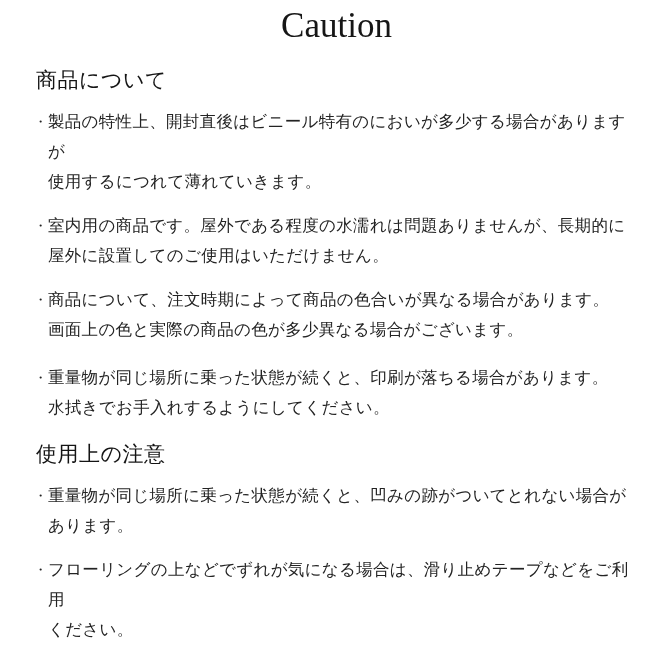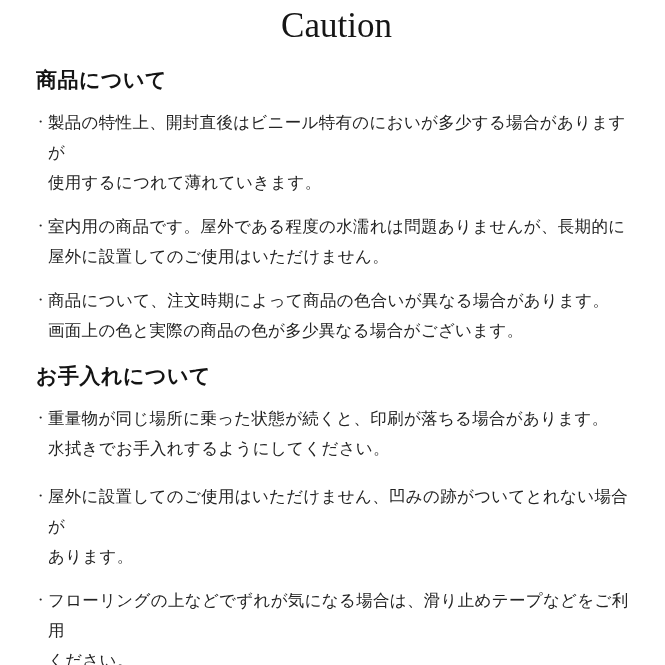--- a/index.html
+++ b/index.html
@@ -28,21 +28,21 @@
     text-align: center;
     color: #161616;
     margin: 0 0 20px 0;
   }
   .section {
     margin: 0 0 18px 0;
   }
   .section-heading {
     font-size: 21px;
     line-height: 26px;
-    font-weight: 700;
+    font-weight: 400;
     color: #141414;
     margin: 0 0 14px 2px;
     letter-spacing: 0.5px;
   }
   .bullet-item {
     display: flex;
     align-items: flex-start;
     margin: 0 0 14px 0;
     font-size: 16.5px;
     line-height: 30px;
@@ -52,20 +52,21 @@
     flex: 0 0 14px;
     width: 14px;
     font-size: 13px;
     line-height: 30px;
     color: #232323;
   }
   .bullet-text {
     flex: 1;
     white-space: pre-line;
     letter-spacing: 0.3px;
+    font-family: Liberation Serif, serif;
   }
 </style>
 </head>
 <body>
 
 <div class="doc">
   <h1 class="title">Caution</h1>
   <div id="sections">
   <section class="section">
     <h2 class="section-heading">商品について</h2>
@@ -84,35 +85,35 @@
 
   <div class="bullet-item">
     <span class="bullet-marker">・</span>
     <span class="bullet-text">商品について、注文時期によって商品の色合いが異なる場合があります。
 画面上の色と実際の商品の色が多少異なる場合がございます。</span>
   </div>
 </div>
   </section>
 
   <section class="section">
-    <h2 class="section-heading">お手入れについて</h2>
     <div class="bullet-list">
   <div class="bullet-item">
     <span class="bullet-marker">・</span>
     <span class="bullet-text">重量物が同じ場所に乗った状態が続くと、印刷が落ちる場合があります。
 水拭きでお手入れするようにしてください。</span>
   </div>
 </div>
   </section>
 
   <section class="section">
+    <h2 class="section-heading">使用上の注意</h2>
     <div class="bullet-list">
   <div class="bullet-item">
     <span class="bullet-marker">・</span>
-    <span class="bullet-text">屋外に設置してのご使用はいただけません、凹みの跡がついてとれない場合が
+    <span class="bullet-text">重量物が同じ場所に乗った状態が続くと、凹みの跡がついてとれない場合が
 あります。</span>
   </div>
 
   <div class="bullet-item">
     <span class="bullet-marker">・</span>
     <span class="bullet-text">フローリングの上などでずれが気になる場合は、滑り止めテープなどをご利用
 ください。</span>
   </div>
 </div>
   </section>

